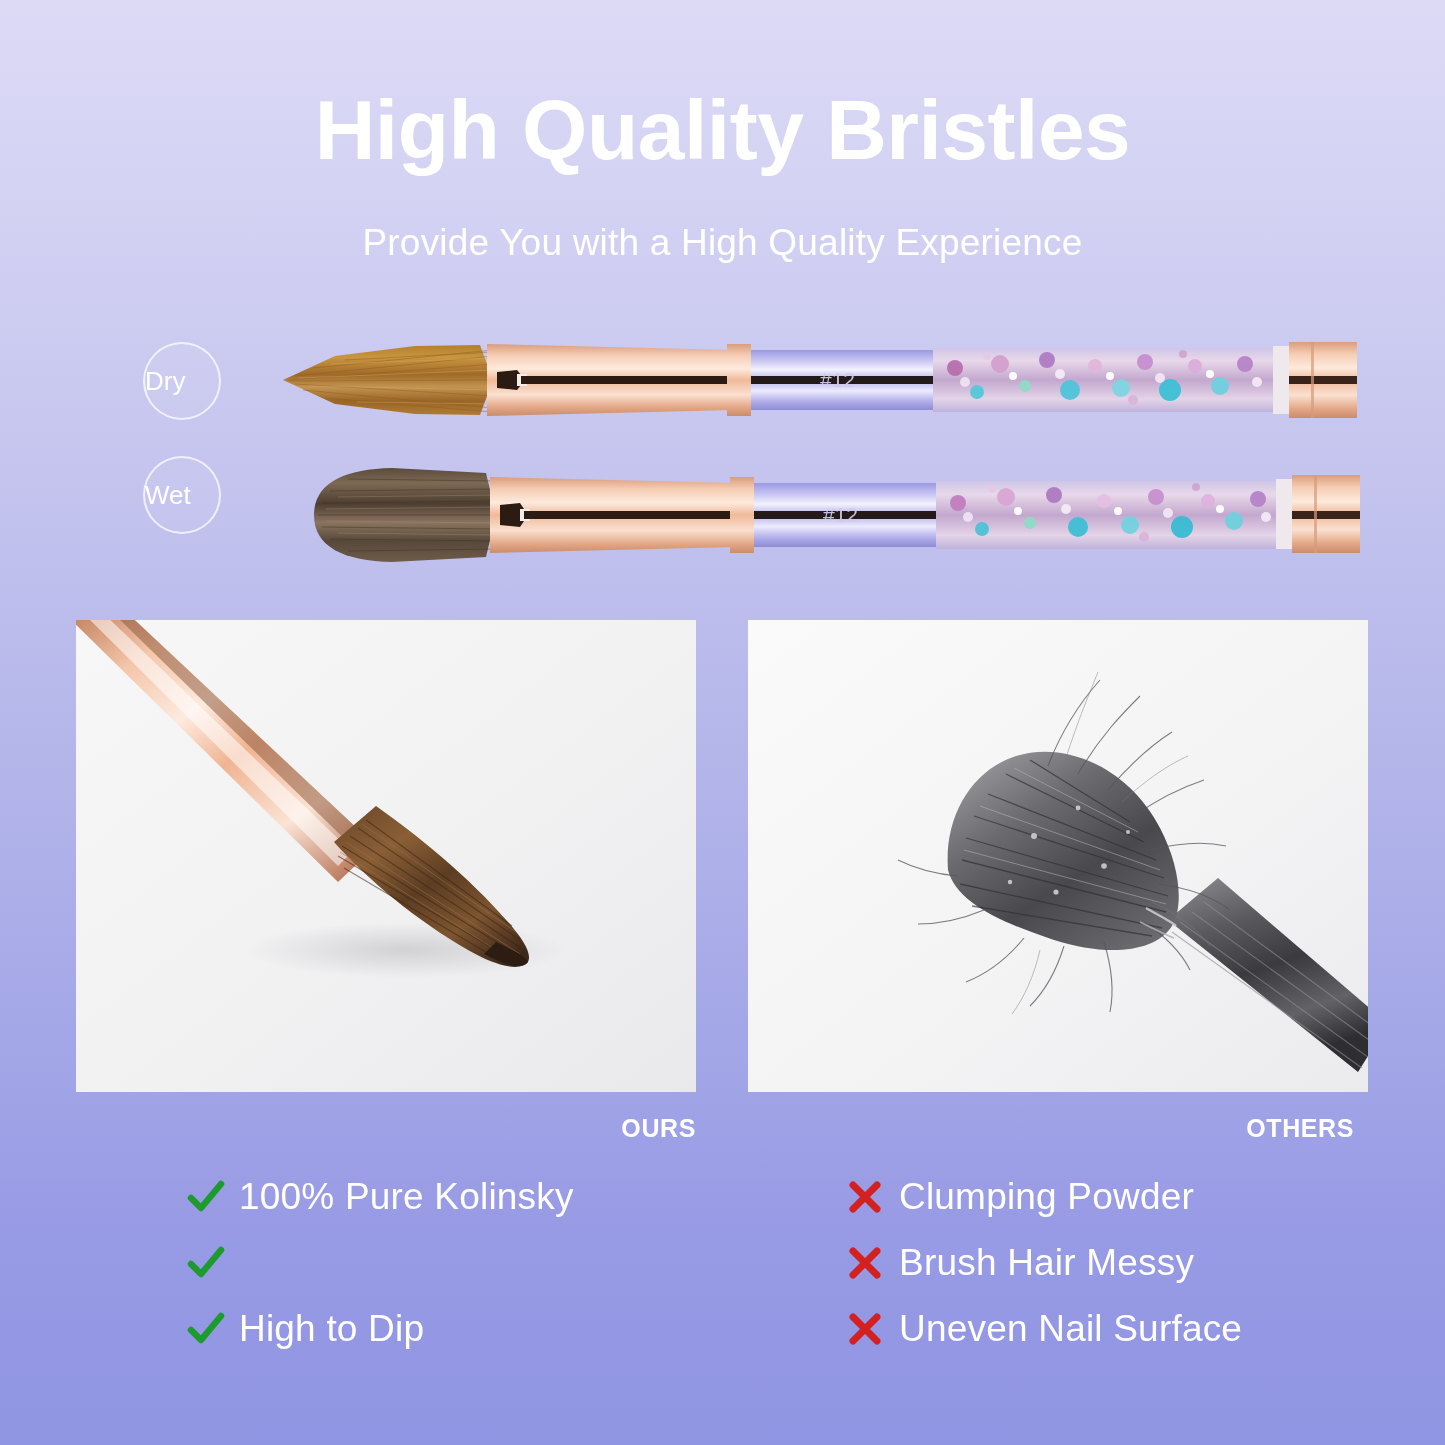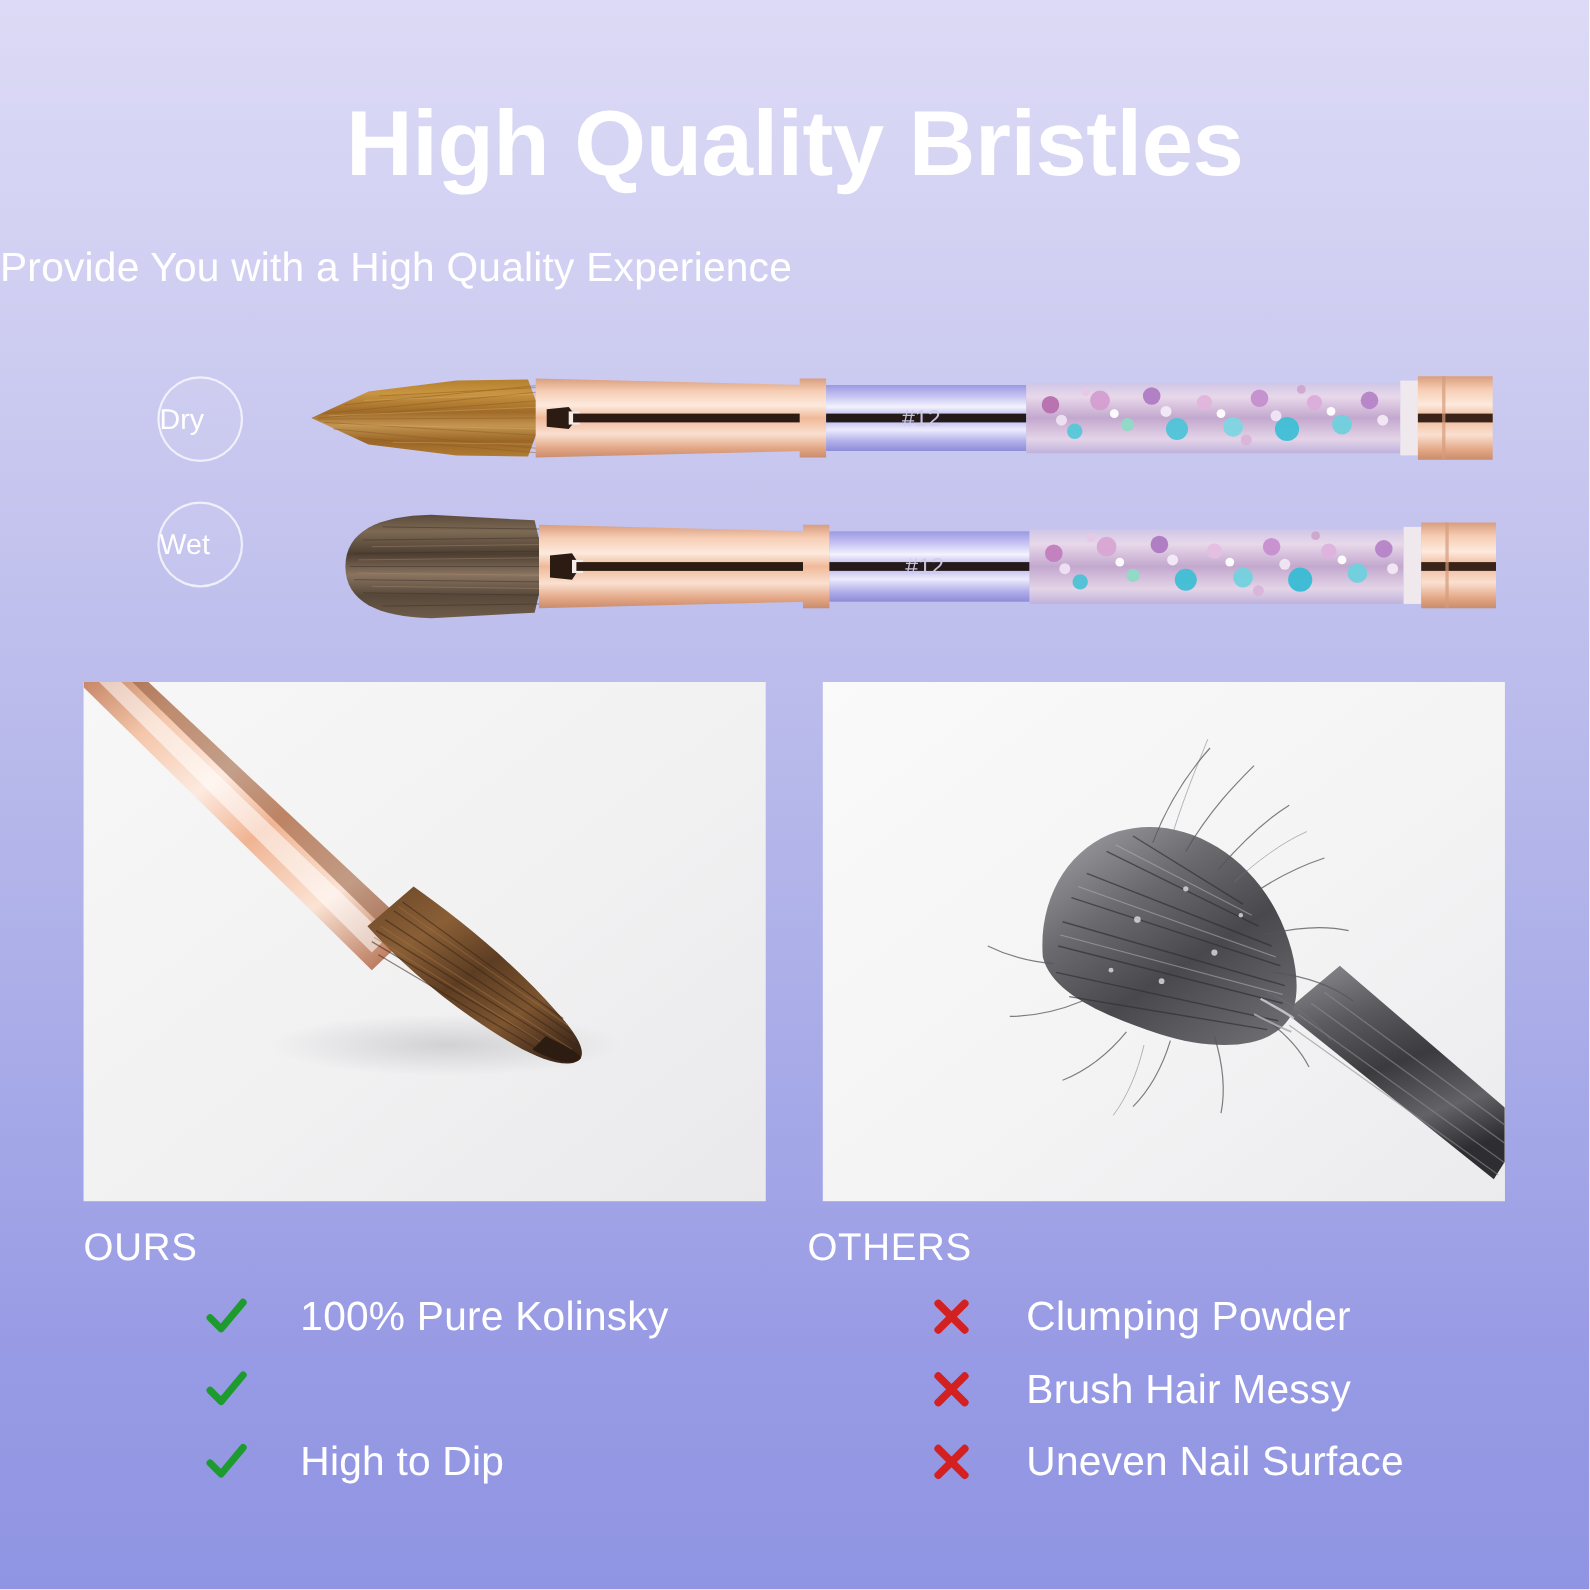--- a/index.html
+++ b/index.html
@@ -14,21 +14,21 @@
     overflow:hidden;
   }
 
   
   .title{
     position:absolute;left:0;top:86px;width:1445px;text-align:center;
     font-size:84px;font-weight:700;color:#ffffff;letter-spacing:-0.5px;
     line-height:1.05;
   }
   .subtitle{
-    position:absolute;left:0;top:222px;width:1445px;text-align:left;
+    position:absolute;left:0;top:222px;width:1445px;text-align:center;
     font-size:37px;font-weight:400;color:#ffffff;letter-spacing:0.2px;
   }
 
   
   .badge{
     position:absolute;width:74px;height:74px;border-radius:50%;
     border:2px solid rgba(255,255,255,.72);
     display:flex;align-items:center;
     color:#ffffff;font-size:26px;font-weight:400;
     background:rgba(255,255,255,.06);
@@ -46,32 +46,32 @@
   
   .photo{
     position:absolute;background:#f4f4f5;overflow:hidden;
   }
   #photo-ours{left:76px;top:620px;width:620px;height:472px;}
   #photo-others{left:748px;top:620px;width:620px;height:472px;}
   .photo svg{display:block;width:100%;height:100%;}
 
   
   .col-head{
-    position:absolute;font-size:35px;font-weight:400;color:#ffffff;
-    letter-spacing:0.6px;text-align:left;
+    position:absolute;font-size:25px;font-weight:700;color:#ffffff;
+    letter-spacing:0.6px;text-align:right;
   }
   #head-ours{left:76px;top:1114px;width:620px;}
   #head-others{left:734px;top:1114px;width:620px;}
 
   .feat-list{position:absolute;margin:0;padding:0;list-style:none;}
   #list-ours{left:185px;top:1166px;width:560px;}
   #list-others{left:845px;top:1166px;width:560px;}
 
   .feat{
-    display:flex;align-items:center;height:62px;margin-bottom:4px;gap:34px;
+    display:flex;align-items:center;height:62px;margin-bottom:4px;
   }
   .feat .mark{
     width:54px;flex:0 0 54px;display:flex;align-items:center;justify-content:flex-start;
   }
   .feat .mark svg{display:block;}
   .feat .txt{
     font-size:37px;color:#ffffff;font-weight:400;letter-spacing:0.2px;
     white-space:nowrap;
   }
 </style>

